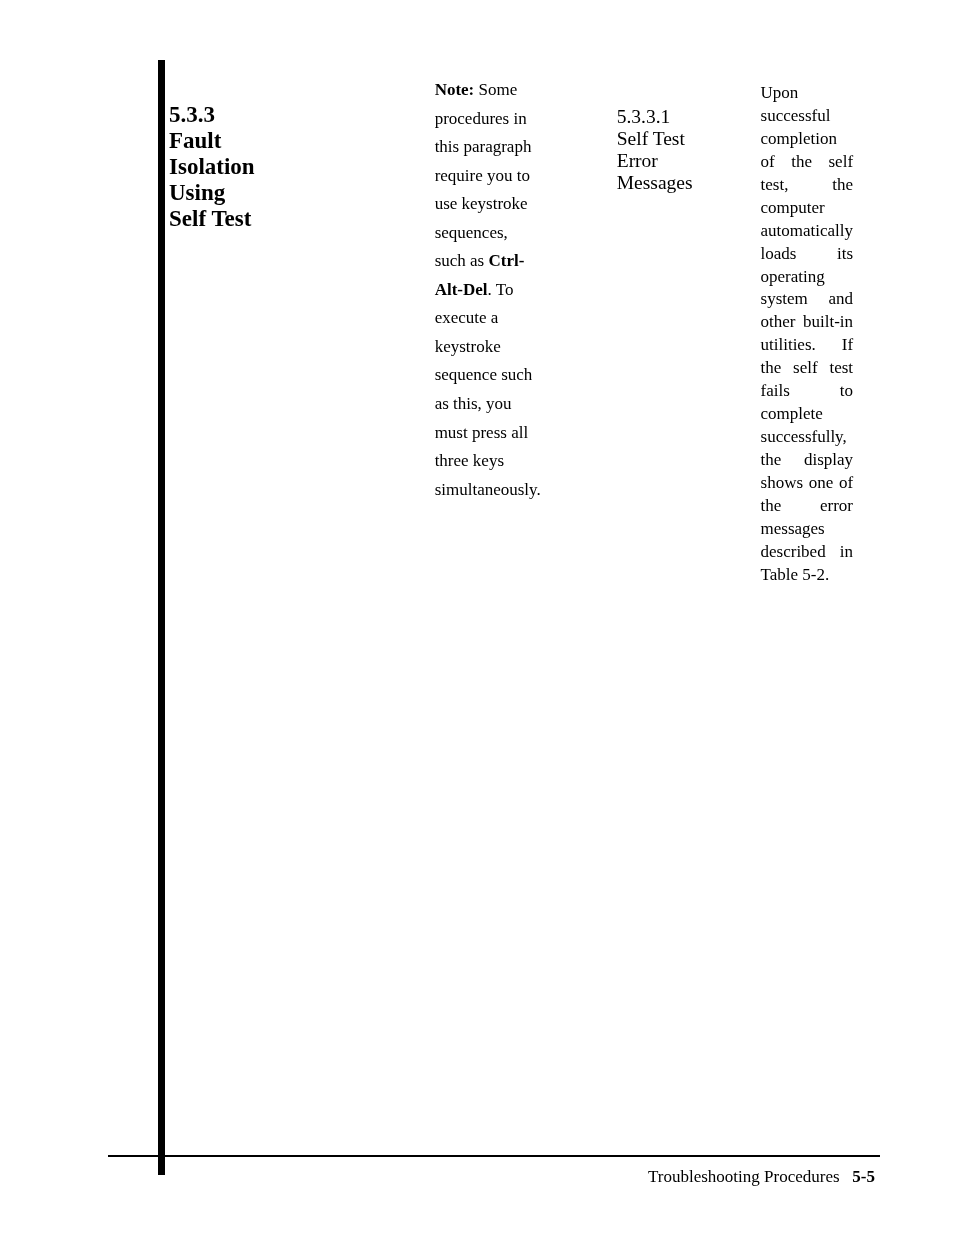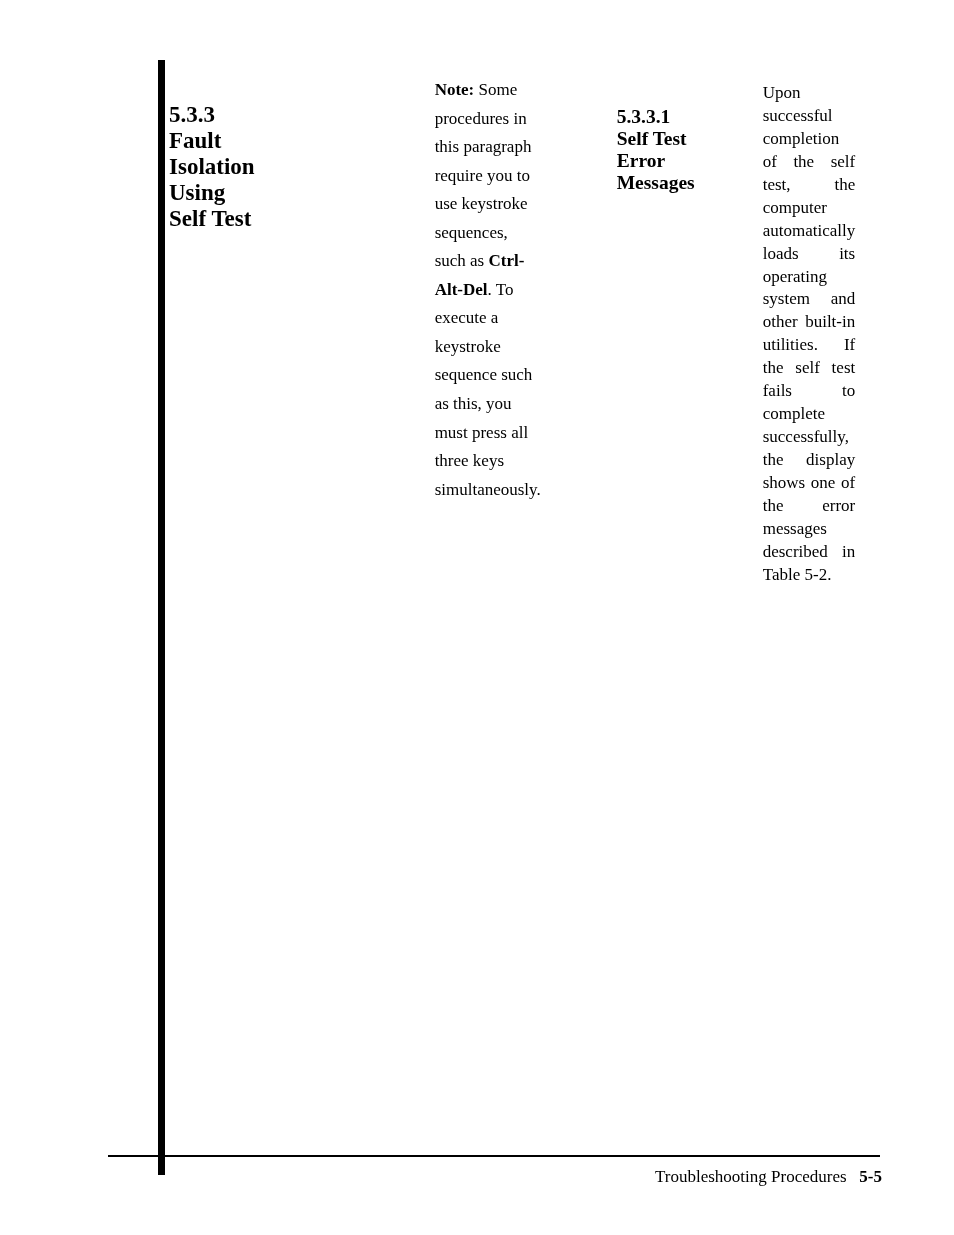--- a/index.html
+++ b/index.html
@@ -19,23 +19,23 @@
     .row1 { height: 56px; }
     .row2 { height: 68px; }
     .row3 { height: 58px; }
     .h2 { font-family: 'Bookman Old Style', Georgia, serif; font-weight: bold; font-size: 23px; margin-top: 42px; margin-left: 0; }
     .num-hang { display: inline-block; }
     .para { font-family: 'Bookman Old Style', Georgia, serif; font-size: 17px; margin-left: 68px; margin-right: 4px; margin-top: 22px; text-align: justify; line-height: 1.35; }
     .note-rule-top { border-top: 2.5px solid #000; margin-left: 68px; margin-right: 4px; margin-top: 30px; }
     .note-rule-bottom { border-top: 2.5px solid #000; margin-left: 68px; margin-right: 4px; margin-top: 14px; }
     .note { font-family: 'Bookman Old Style', Georgia, serif; font-size: 17px; margin-left: 108px; margin-right: 4px; margin-top: 16px; line-height: 1.68; text-align: left; }
     .note b { font-weight: bold; }
-    .h3 { font-family: 'Bookman Old Style', Georgia, serif; font-weight: bold; font-size: 19.5px; margin-top: 46px; margin-left: 0; }
+    .h3 { font-family: 'Bookman Old Style', Georgia, serif; font-weight: normal; font-size: 19.5px; margin-top: 46px; margin-left: 0; }
     .bottom-rule { border-top: 2px solid #000; position: absolute; bottom: 78px; left: 108px; right: 74px; }
-    .footer { position: absolute; bottom: 48px; right: 72px; font-family: 'Bookman Old Style', Georgia, serif; font-size: 17px; }
+    .footer { position: absolute; bottom: 48px; right: 79px; font-family: 'Bookman Old Style', Georgia, serif; font-size: 17px; }
     .footer .bold { font-weight: bold; }
     .keystroke { font-weight: bold; }
   </style>
 </head>
 <body>
 
 <div class="page">
   <div class="top-rule"></div>
 
   <table class="table">

